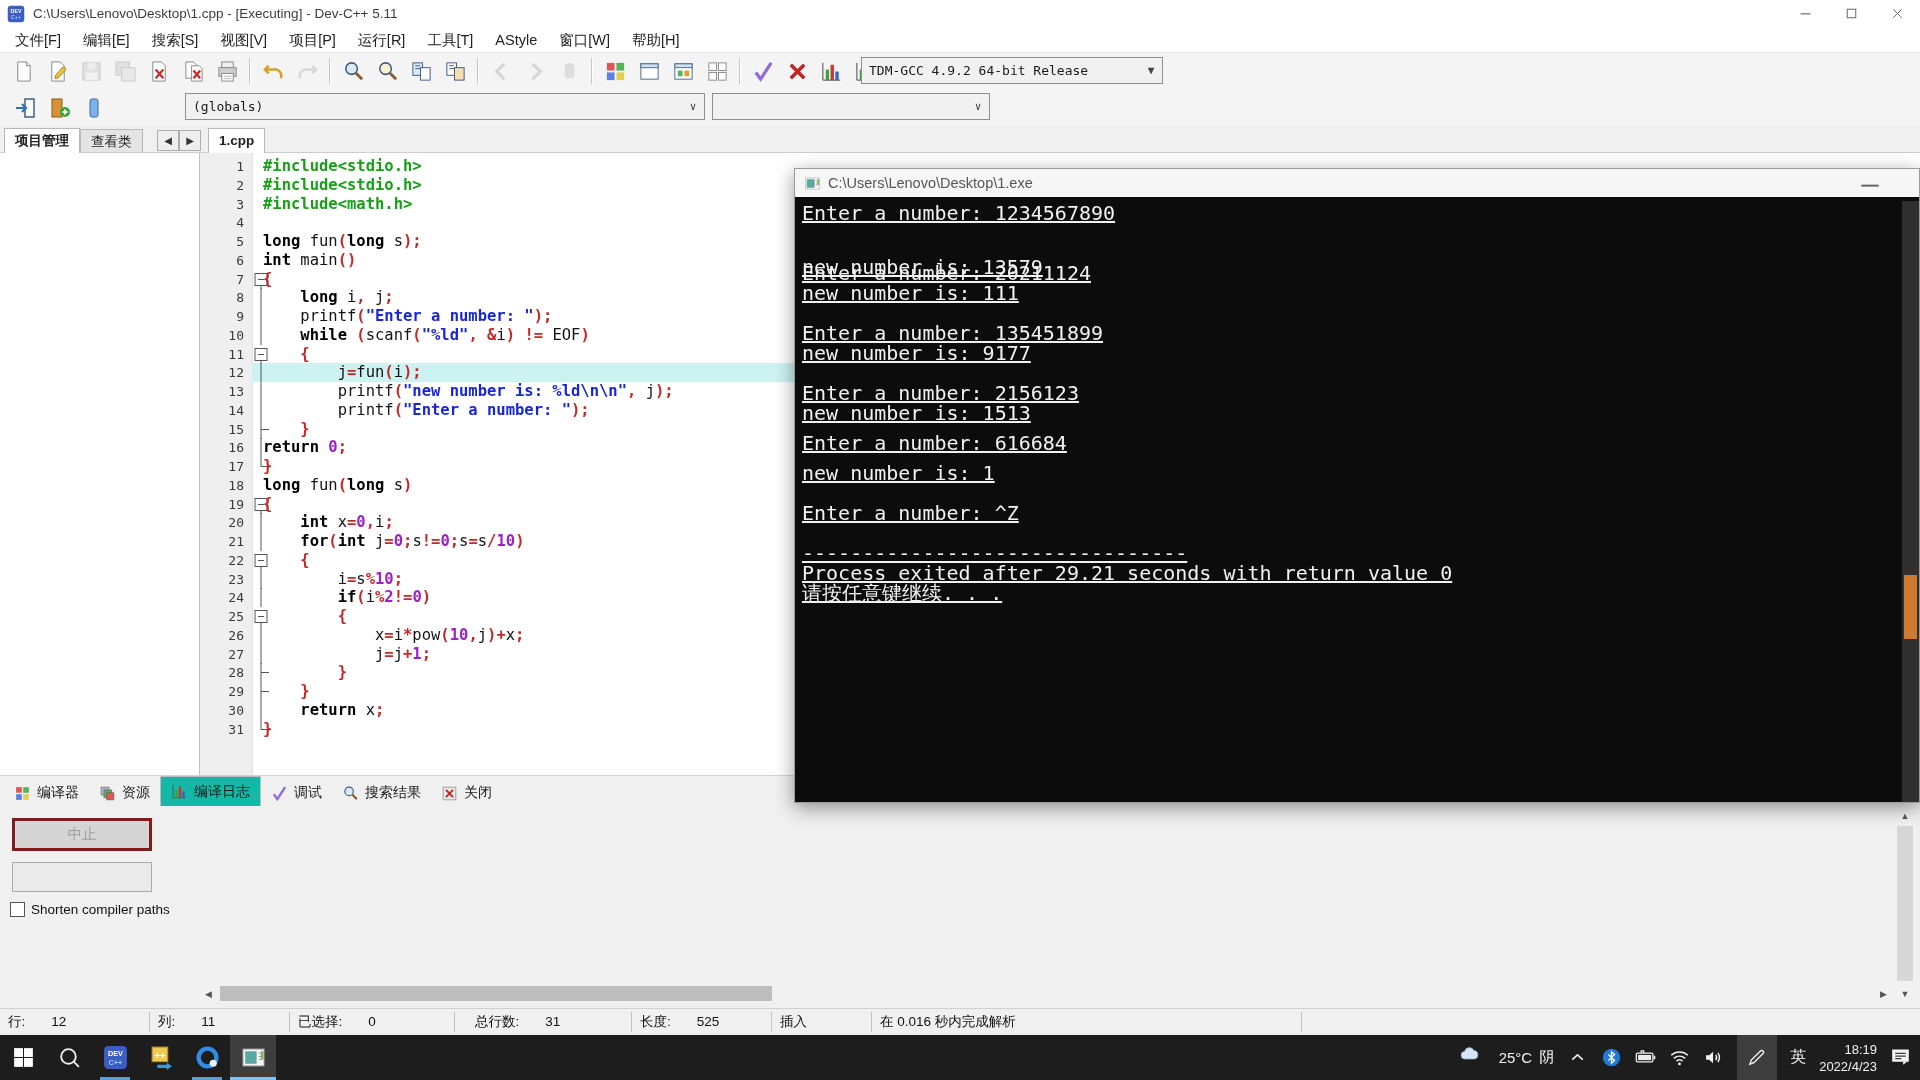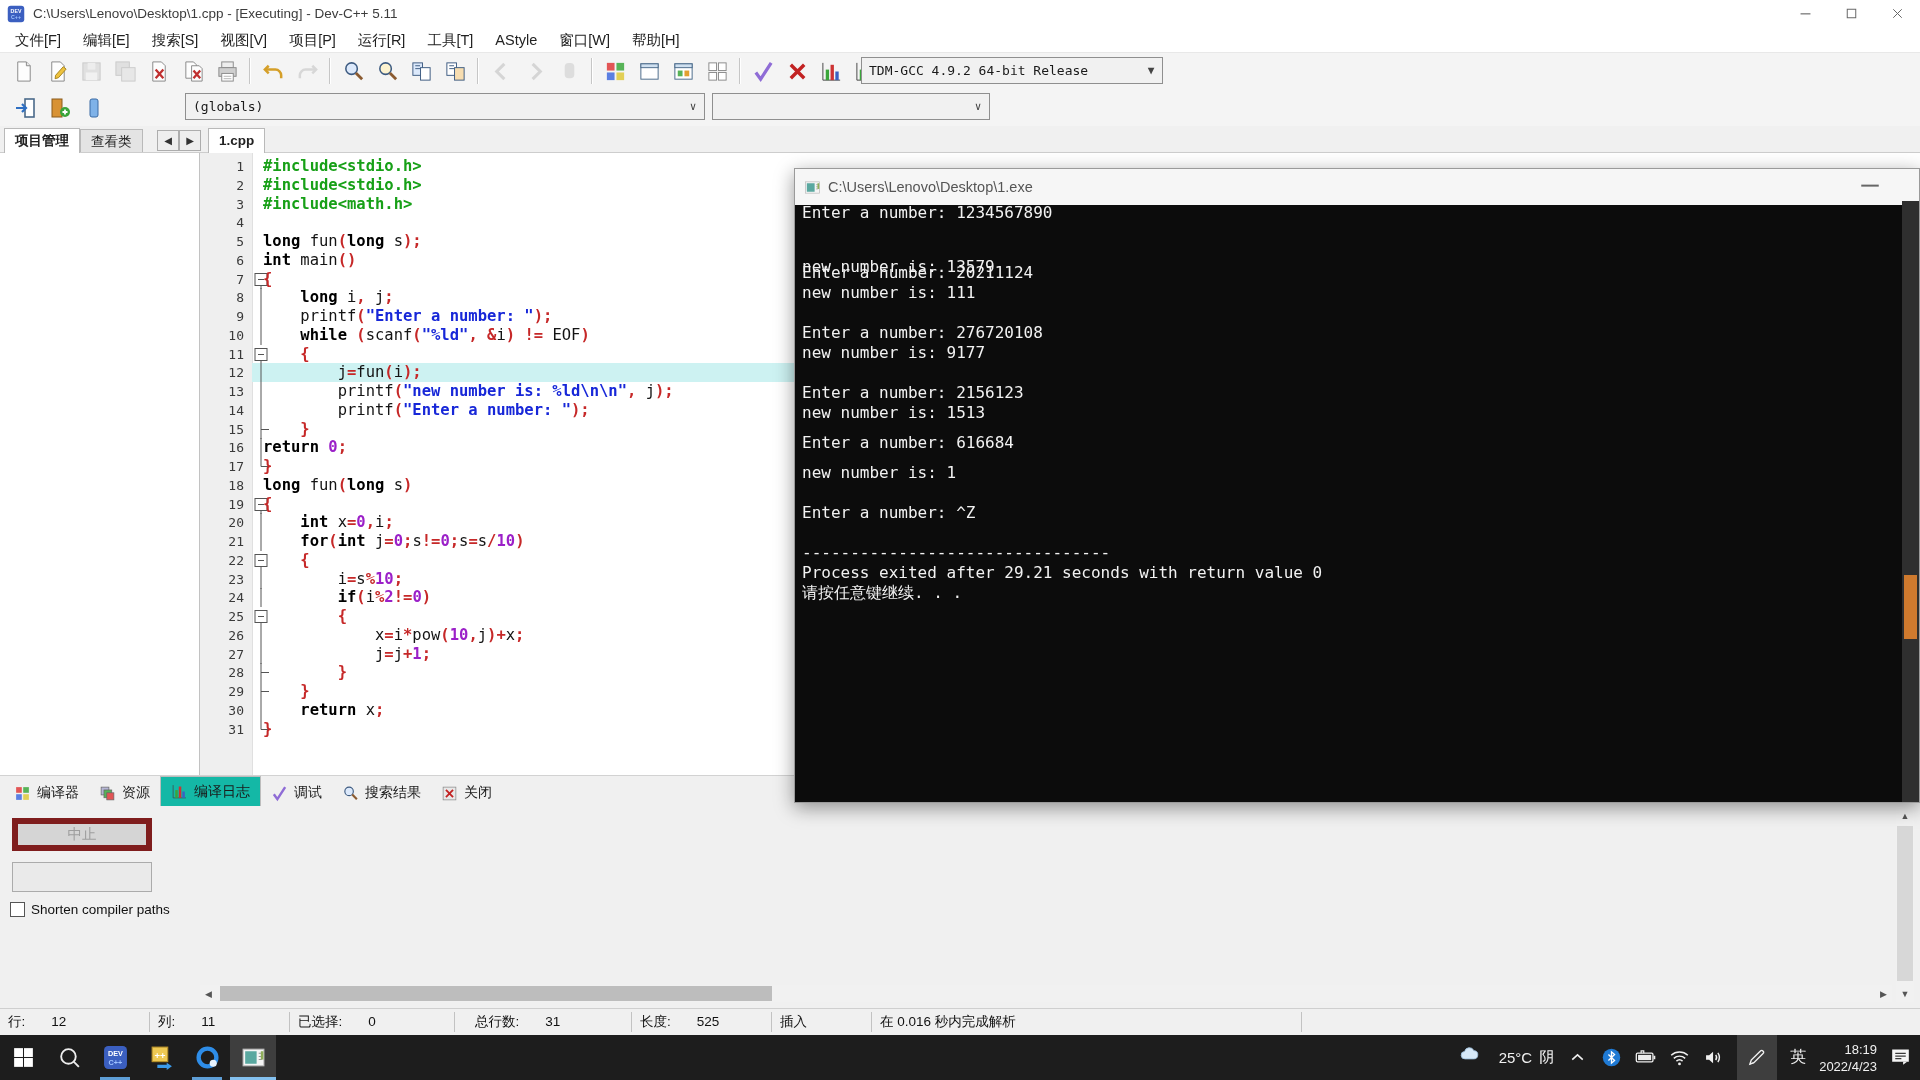--- a/index.html
+++ b/index.html
@@ -42,36 +42,36 @@
   .cl .fold{position:absolute;left:52px;width:26px;height:19px;top:0;}
   .cl .code{position:absolute;left:63px;top:0;}
   .tk-g{color:#17a017;font-weight:bold;}
   .tk-k{color:#000000;font-weight:bold;}
   .tk-s{color:#1727d8;font-weight:bold;}
   .tk-n{color:#9b20c8;font-weight:bold;}
   .tk-r{color:#c62828;font-weight:bold;}
   .tk-p{color:#141414;}
   
   #console{left:794px;top:168px;width:1126px;height:635px;background:#0c0c0c;border:1px solid #9a9a9a;box-shadow:0 5px 18px rgba(0,0,0,.4);box-sizing:border-box;z-index:30;}
-  #con-title{position:absolute;left:0;top:0;width:100%;height:36px;background:#f6f6f6;display:flex;align-items:center;box-sizing:border-box;}
+  #con-title{position:absolute;left:0;top:0;width:100%;height:28px;background:#f6f6f6;display:flex;align-items:center;box-sizing:border-box;}
   #con-title .cicon{width:17px;height:17px;margin:0 7px 0 9px;}
   #con-title .ctxt{font-size:14.5px;color:#555;}
   #con-min{position:absolute;right:34px;top:0;width:34px;height:32px;display:flex;align-items:center;justify-content:center;}
   #con-body{position:absolute;left:0;top:32px;right:17px;bottom:0;overflow:hidden;}
-  .con-line{position:absolute;left:7px;width:1080px;height:20px;line-height:20px;font-family:"DejaVu Sans Mono",monospace;font-size:16px;color:#f2f2f2;white-space:pre;}
+  .con-line{position:absolute;left:7px;width:1080px;height:20px;line-height:20px;font-family:"DejaVu Sans Mono",monospace;font-size:20px;color:#f2f2f2;white-space:pre;text-decoration:underline;}
   #con-scroll{position:absolute;right:0;top:32px;bottom:0;width:17px;background:#2f2f2f;}
   #con-thumb{position:absolute;left:2px;width:13px;top:374px;height:64px;background:#cf7a2e;}
   
   #btabs{left:0;top:775px;width:1920px;height:31px;background:#f0f0f0;border-top:1px solid #d2d2d2;display:flex;align-items:flex-end;padding-left:4px;box-sizing:border-box;}
   .btab{display:flex;align-items:center;gap:6px;padding:0 10px;height:26px;font-size:14px;color:#1a1a1a;}
   .btab svg{width:17px;height:17px;}
   .btab.active{background:#14b8a6;border:1px solid #bdbdbd;border-bottom:none;height:29px;}
   
   #bottompanel{left:0;top:806px;width:1920px;height:202px;background:#f0f0f0;}
-  #abort-btn{position:absolute;left:12px;top:12px;width:140px;height:33px;background:#d5d5d5;color:#9e9e9e;font-size:14.5px;display:flex;align-items:center;justify-content:center;border:6px solid #7f1d1d;box-sizing:border-box;}
+  #abort-btn{position:absolute;left:12px;top:12px;width:140px;height:33px;background:#d5d5d5;color:#9e9e9e;font-size:14.5px;display:flex;align-items:center;justify-content:center;border:3px solid #7f1d1d;box-sizing:border-box;}
   #progress{position:absolute;left:12px;top:56px;width:140px;height:30px;background:#eaeaea;border:1px solid #ababab;box-sizing:border-box;}
   #shorten{position:absolute;left:10px;top:96px;display:flex;align-items:center;gap:6px;font-size:13.5px;color:#111;}
   #shorten .cb{width:15px;height:15px;background:#fff;border:1px solid #555;box-sizing:border-box;}
   #log{position:absolute;left:200px;top:1px;width:1692px;height:176px;background:#ffffff;border:1px solid #828282;box-sizing:border-box;padding:5px 10px;}
   .log-line{font-family:"DejaVu Sans Mono",monospace;font-size:14px;color:#111;line-height:22px;white-space:pre;}
   #hscroll{position:absolute;left:200px;top:179px;width:1692px;height:17px;background:#f1f1f1;}
   #hscroll .harr{position:absolute;top:0;width:17px;height:17px;display:flex;align-items:center;justify-content:center;font-size:9px;color:#555;background:#f1f1f1;}
   #hthumb{position:absolute;left:20px;top:1px;width:552px;height:15px;background:#bdbdbd;}
   #vscroll{position:absolute;right:6px;top:1px;width:18px;height:195px;background:#f1f1f1;}
   #vscroll .varr{position:absolute;left:0;width:18px;height:17px;display:flex;align-items:center;justify-content:center;font-size:9px;color:#555;}
@@ -460,21 +460,21 @@
           <path d="M5 12.5h14" stroke="#666" stroke-width="1.6"></path>
         </svg>
       </span>
     <div id="con-body">
         <div class="con-line" style="top: 2px;">Enter a number: 1234567890</div>
         <div class="con-line" style="top: 22px; margin-top: 34px;">new number is: 13579</div>
         <div class="con-line" style="top: 42px;"></div>
         <div class="con-line" style="top: 62px;">Enter a number: 20211124</div>
         <div class="con-line" style="top: 82px;">new number is: 111</div>
         <div class="con-line" style="top: 102px;"></div>
-        <div class="con-line" style="top: 122px;">Enter a number: 276720108</div>
+        <div class="con-line" style="top: 122px;">Enter a number: 135451899</div>
         <div class="con-line" style="top: 142px;">new number is: 9177</div>
         <div class="con-line" style="top: 162px;"></div>
         <div class="con-line" style="top: 182px;">Enter a number: 2156123</div>
         <div class="con-line" style="top: 202px;">new number is: 1513</div>
         <div class="con-line" style="top: 222px;"></div>
         <div class="con-line" style="top: 232px;">Enter a number: 616684</div>
         <div class="con-line" style="top: 262px;">new number is: 1</div>
         <div class="con-line" style="top: 282px;"></div>
         <div class="con-line" style="top: 302px;">Enter a number: ^Z</div>
         <div class="con-line" style="top: 322px;"></div>

